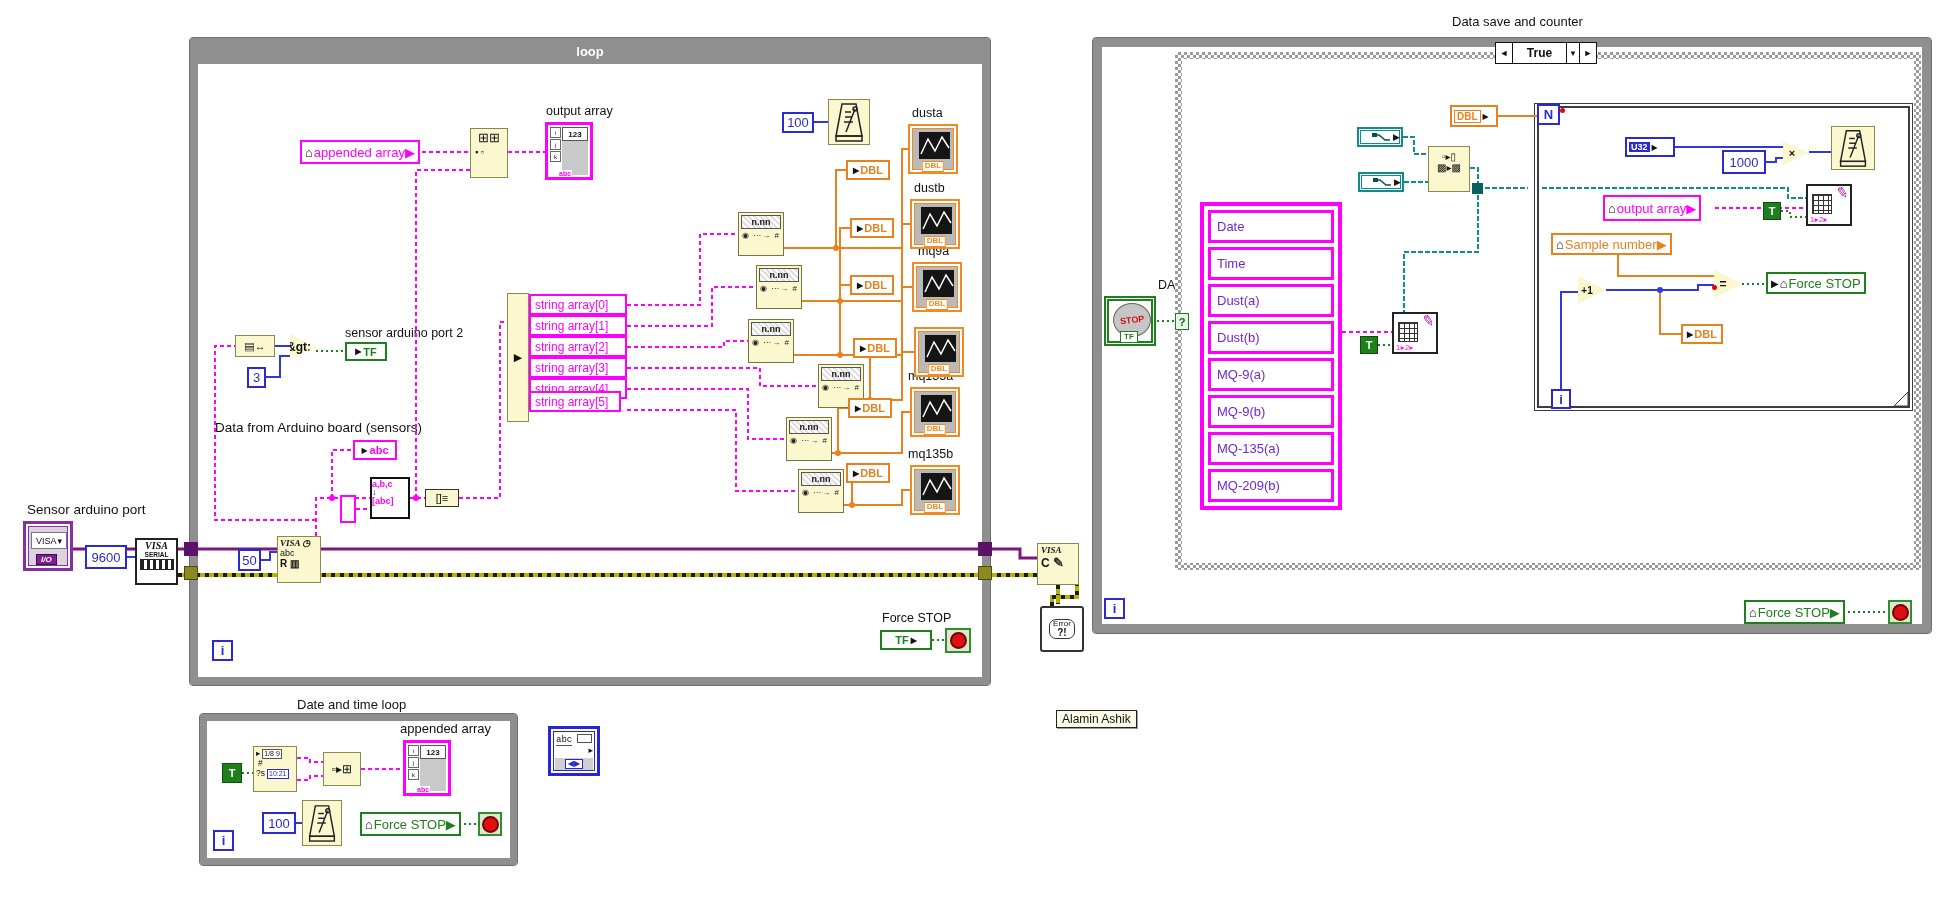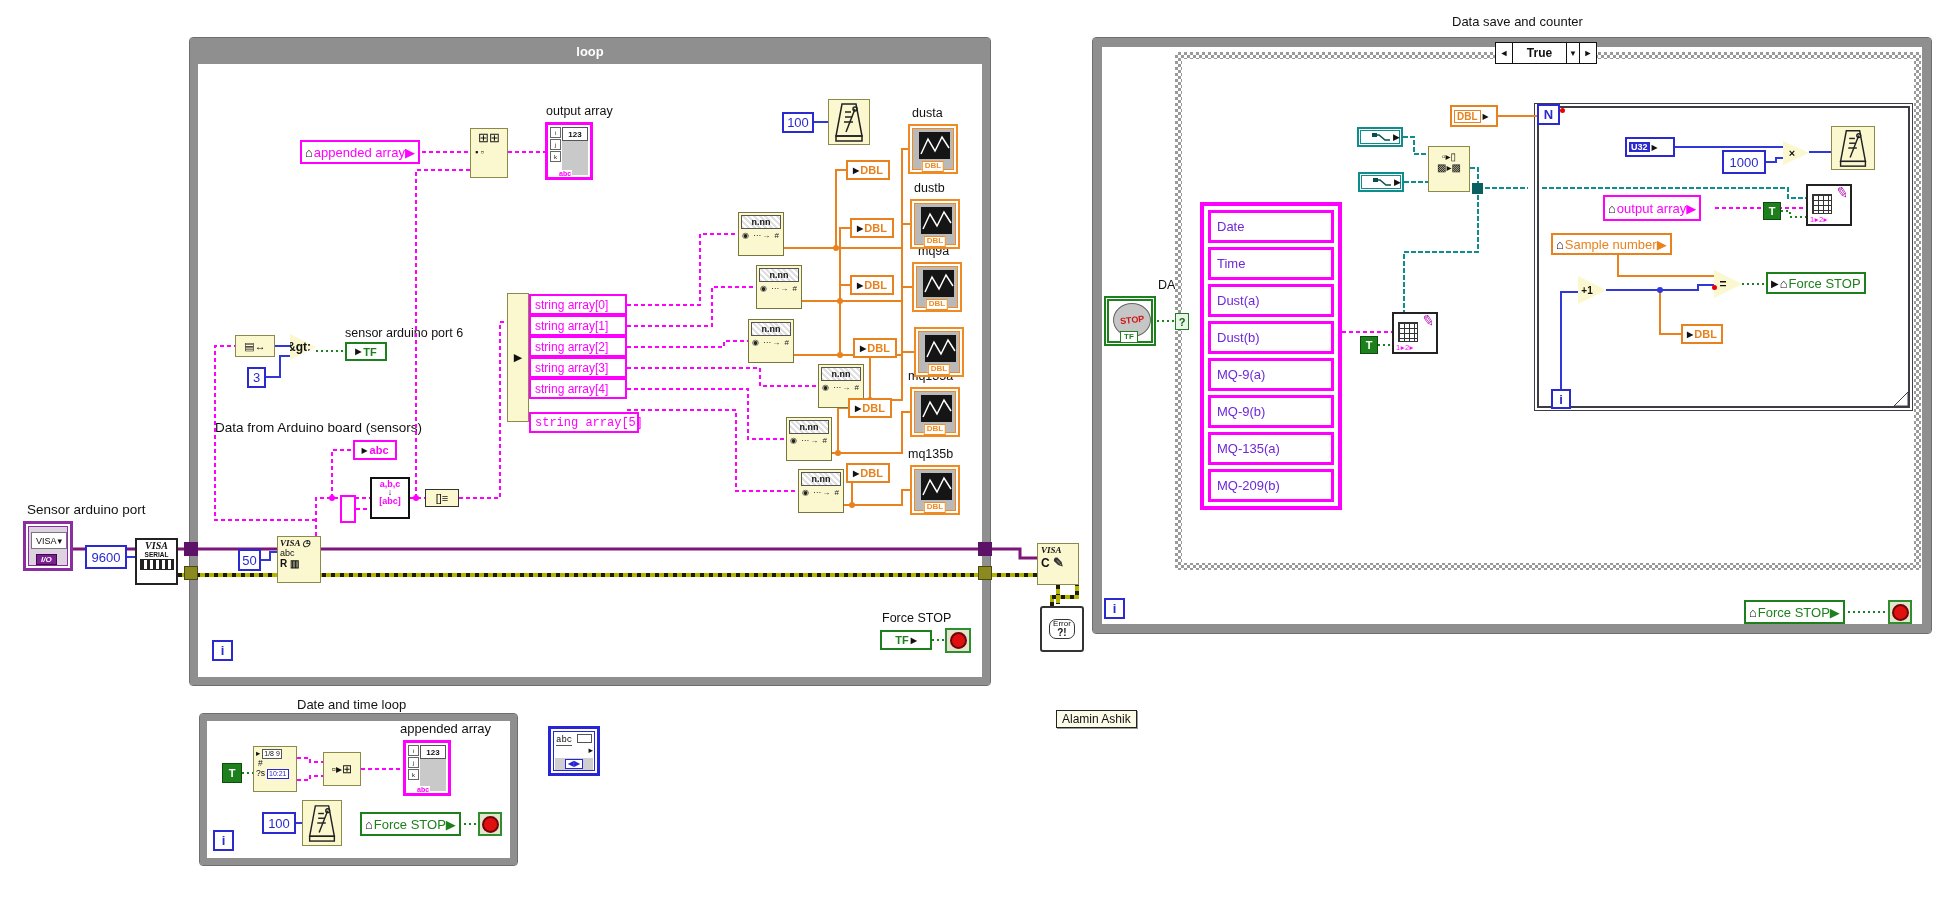--- a/index.html
+++ b/index.html
@@ -269,49 +269,49 @@
           <line x1="16" y1="17" x2="23" y2="17"></line>
           <line x1="15" y1="22" x2="24" y2="22"></line>
     </g>
       </svg>
   </div>
 
   <div class="n beige node" style="left:235px;top:335px;width:40px;height:22px;display:flex;align-items:center;justify-content:center;font-size:11px;">▤↔</div>
   <div class="n tri node" style="left:290px;top:334px;width:26px;height:26px;font-size:12px;padding-right:8px;">
       <span>&amp;gt;</span>
     </div>
-  <div class="n lbl" style="left:345px;top:326px;">sensor arduino port 6</div>
+  <div class="n lbl" style="left:345px;top:326px;">sensor arduino port 2</div>
   <div class="n tf" style="left:345px;top:342px;width:42px;height:19px;">
     <span class="ar">▶</span>
       <span>TF</span>
   </div>
   <div class="n bconst" style="left:247px;top:367px;width:19px;height:21px;">3</div>
 
   <div class="n lbl" style="left:215px;top:420px;font-size:13.5px;">Data from Arduino board (sensors)</div>
   <div class="n node" style="left:353px;top:440px;width:44px;height:20px;border:2px solid #ff00ff;background:#fff;display:flex;align-items:center;justify-content:center;gap:2px;z-index:5;">
     <span style="font-size:8px;">▶</span>
       <span style="color:#ff00ff;font-weight:bold;font-size:11px;">abc</span>
   </div>
   <div class="n node" style="left:340px;top:495px;width:16px;height:28px;border:2px solid #ff00ff;background:#fff;z-index:5;"></div>
-  <div class="n node" style="left:370px;top:477px;width:40px;height:42px;background:#fff;border:2px solid #111;text-align:center;z-index:5;">
+  <div class="n node" style="left:370px;top:477px;width:40px;height:42px;background:#fff;border:2px solid #111;text-align:left;z-index:5;">
     <div style="color:#ff00ff;font-weight:bold;font-size:9px;">a,b,c</div>
     <div style="font-size:9px;line-height:0.8;">↓</div>
     <div style="color:#ff00ff;font-weight:bold;font-size:9px;">[abc]</div>
   </div>
   <div class="n node" style="left:425px;top:489px;width:34px;height:18px;background:#fbf8d0;border:1px solid #333;display:flex;align-items:center;justify-content:center;font-size:11px;z-index:5;">[]≡</div>
 
   <div class="n beige node" style="left:507px;top:293px;width:22px;height:129px;display:flex;align-items:center;justify-content:center;">
     <span style="font-size:11px;">▶</span>
   </div>
   <div class="n strrow" style="left:529px;top:294px;width:98px;height:21px;">string array[0]</div>
   <div class="n strrow" style="left:529px;top:315px;width:98px;height:21px;">string array[1]</div>
   <div class="n strrow" style="left:529px;top:336px;width:98px;height:21px;">string array[2]</div>
   <div class="n strrow" style="left:529px;top:357px;width:98px;height:21px;">string array[3]</div>
   <div class="n strrow" style="left:529px;top:378px;width:98px;height:21px;">string array[4]</div>
-  <div class="n strrow" style="left:529px;top:412px;width:110px;height:21px;font-family:Liberation Mono, monospace;">string array[5]</div>
+  <div class="n strrow" style="left:529px;top:391px;width:92px;height:21px;">string array[5]</div>
 
   <div class="n convnode" style="left:738px;top:212px;width:46px;height:44px;">
       <div class="top">n.nn</div>
       <div class="bot">◉ ⋯→ #</div>
     </div>
   <div class="n convnode" style="left:756px;top:265px;width:46px;height:44px;">
       <div class="top">n.nn</div>
       <div class="bot">◉ ⋯→ #</div>
     </div>
   <div class="n convnode" style="left:748px;top:319px;width:46px;height:44px;">

